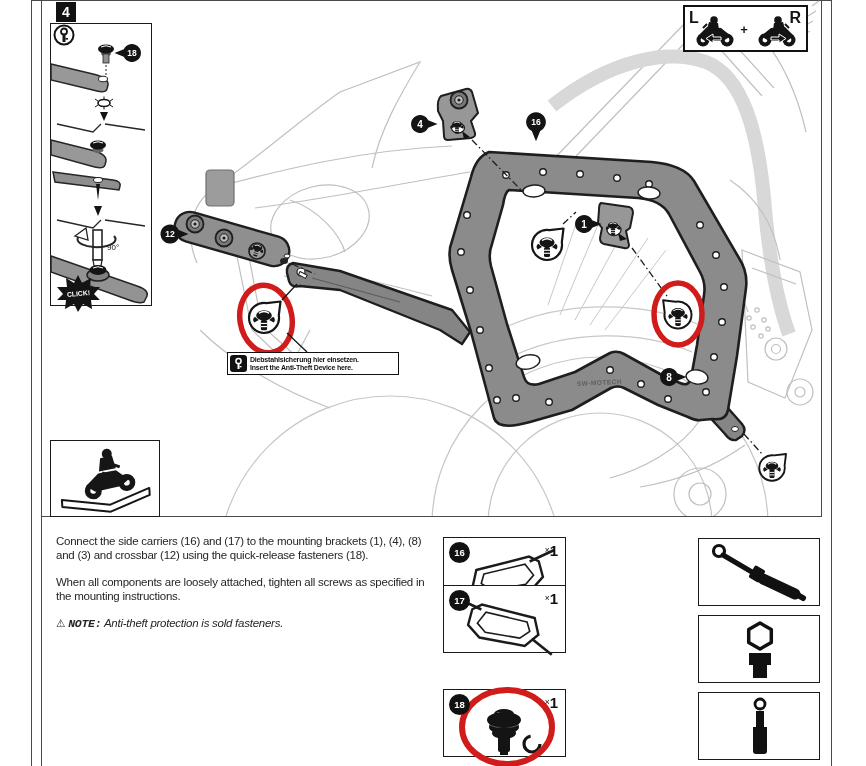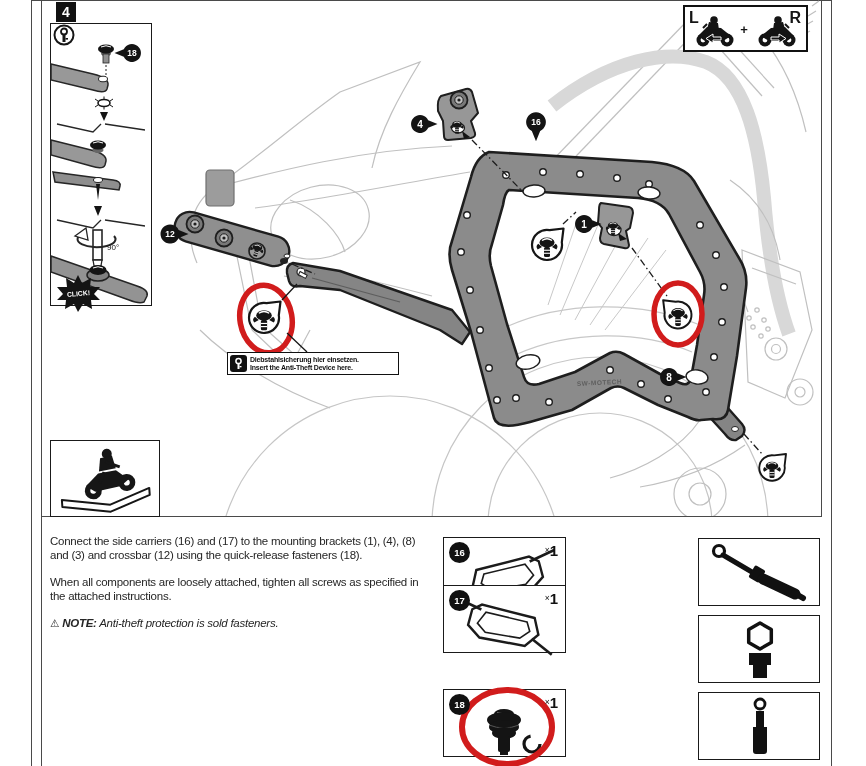--- a/index.html
+++ b/index.html
@@ -13,26 +13,26 @@
   #inset-box{position:absolute;left:50px;top:23px;width:102px;height:283px;border:1.5px solid #1a1a1a;
         box-sizing:border-box;background:#fff;}
   #rider-box{position:absolute;left:50px;top:440px;width:110px;height:77px;border:1.5px solid #1a1a1a;
         box-sizing:border-box;background:#fff;}
   #diagram-svg{position:absolute;left:41px;top:0;}
   #antitheft-label{position:absolute;left:227px;top:352px;width:172px;height:23px;border:1.2px solid #111;
         background:#fff;box-sizing:border-box;display:flex;align-items:center;gap:3px;padding:1px 2px;}
   #antitheft-label .keybadge{width:17px;height:17px;background:#111;border-radius:3px;flex:0 0 17px;
         display:flex;align-items:center;justify-content:center;}
   #antitheft-label .ltxt{font-size:7px;line-height:8px;font-weight:bold;letter-spacing:-.2px;color:#111;white-space:nowrap;}
-  #instructions{position:absolute;left:50px;top:534px;font-size:11.5px;line-height:14px;
+  #instructions{position:absolute;left:56px;top:534px;font-size:11.5px;line-height:14px;
         letter-spacing:-.25px;color:#262626;white-space:nowrap;}
   #instructions .gap{height:13px;}
   #note-line{font-style:italic;}
   #note-line .warn{font-style:normal;font-size:10.5px;}
-  #note-line b{font-weight:bold;}
+  #note-line b{font-weight:bold;font-family:Liberation Mono, monospace;}
   .pbox{position:absolute;left:443px;width:123px;height:68px;border:1.5px solid #1a1a1a;background:#fff;box-sizing:border-box;}
   .tbox{position:absolute;left:698px;width:122px;height:68px;border:1.5px solid #1a1a1a;background:#fff;box-sizing:border-box;}
   .pbox svg,.tbox svg,#lr-box svg,#inset-box svg,#rider-box svg{position:absolute;left:0;top:0;overflow:visible;}
   .badge-circ{position:absolute;left:5px;top:4px;width:21px;height:21px;border-radius:50%;background:#111;color:#fff;
         font-size:9.5px;font-weight:bold;display:flex;align-items:center;justify-content:center;z-index:3;}
   .qty{position:absolute;right:7px;top:4px;z-index:3;color:#111;}
   .qty .x{font-size:8.5px;vertical-align:3px;}
   .qty .n{font-size:15px;font-weight:bold;}
 </style>
 </head>
@@ -354,21 +354,21 @@
         <path d="M54,31 L49,42" stroke="#161616" stroke-width="3"></path>
       </g>
     </svg>
   </div>
 
   <div id="instructions">
     <div>Connect the side carriers (16) and (17) to the mounting brackets (1), (4), (8)</div>
     <div>and (3) and crossbar (12) using the quick-release fasteners (18).</div>
     <div class="gap"></div>
     <div>When all components are loosely attached, tighten all screws as specified in</div>
-    <div>the attached instructions.</div>
+    <div>the mounting instructions.</div>
     <div class="gap"></div>
     <div id="note-line">
       <span class="warn">⚠</span>
       <b>NOTE:</b><span> Anti-theft protection is sold fasteners.</span>
     </div>
   </div>
 
   <div class="pbox" style="top:537px;">
     <div class="badge-circ">16</div>
     <div class="qty"><span class="x">×</span><span class="n">1</span></div>

